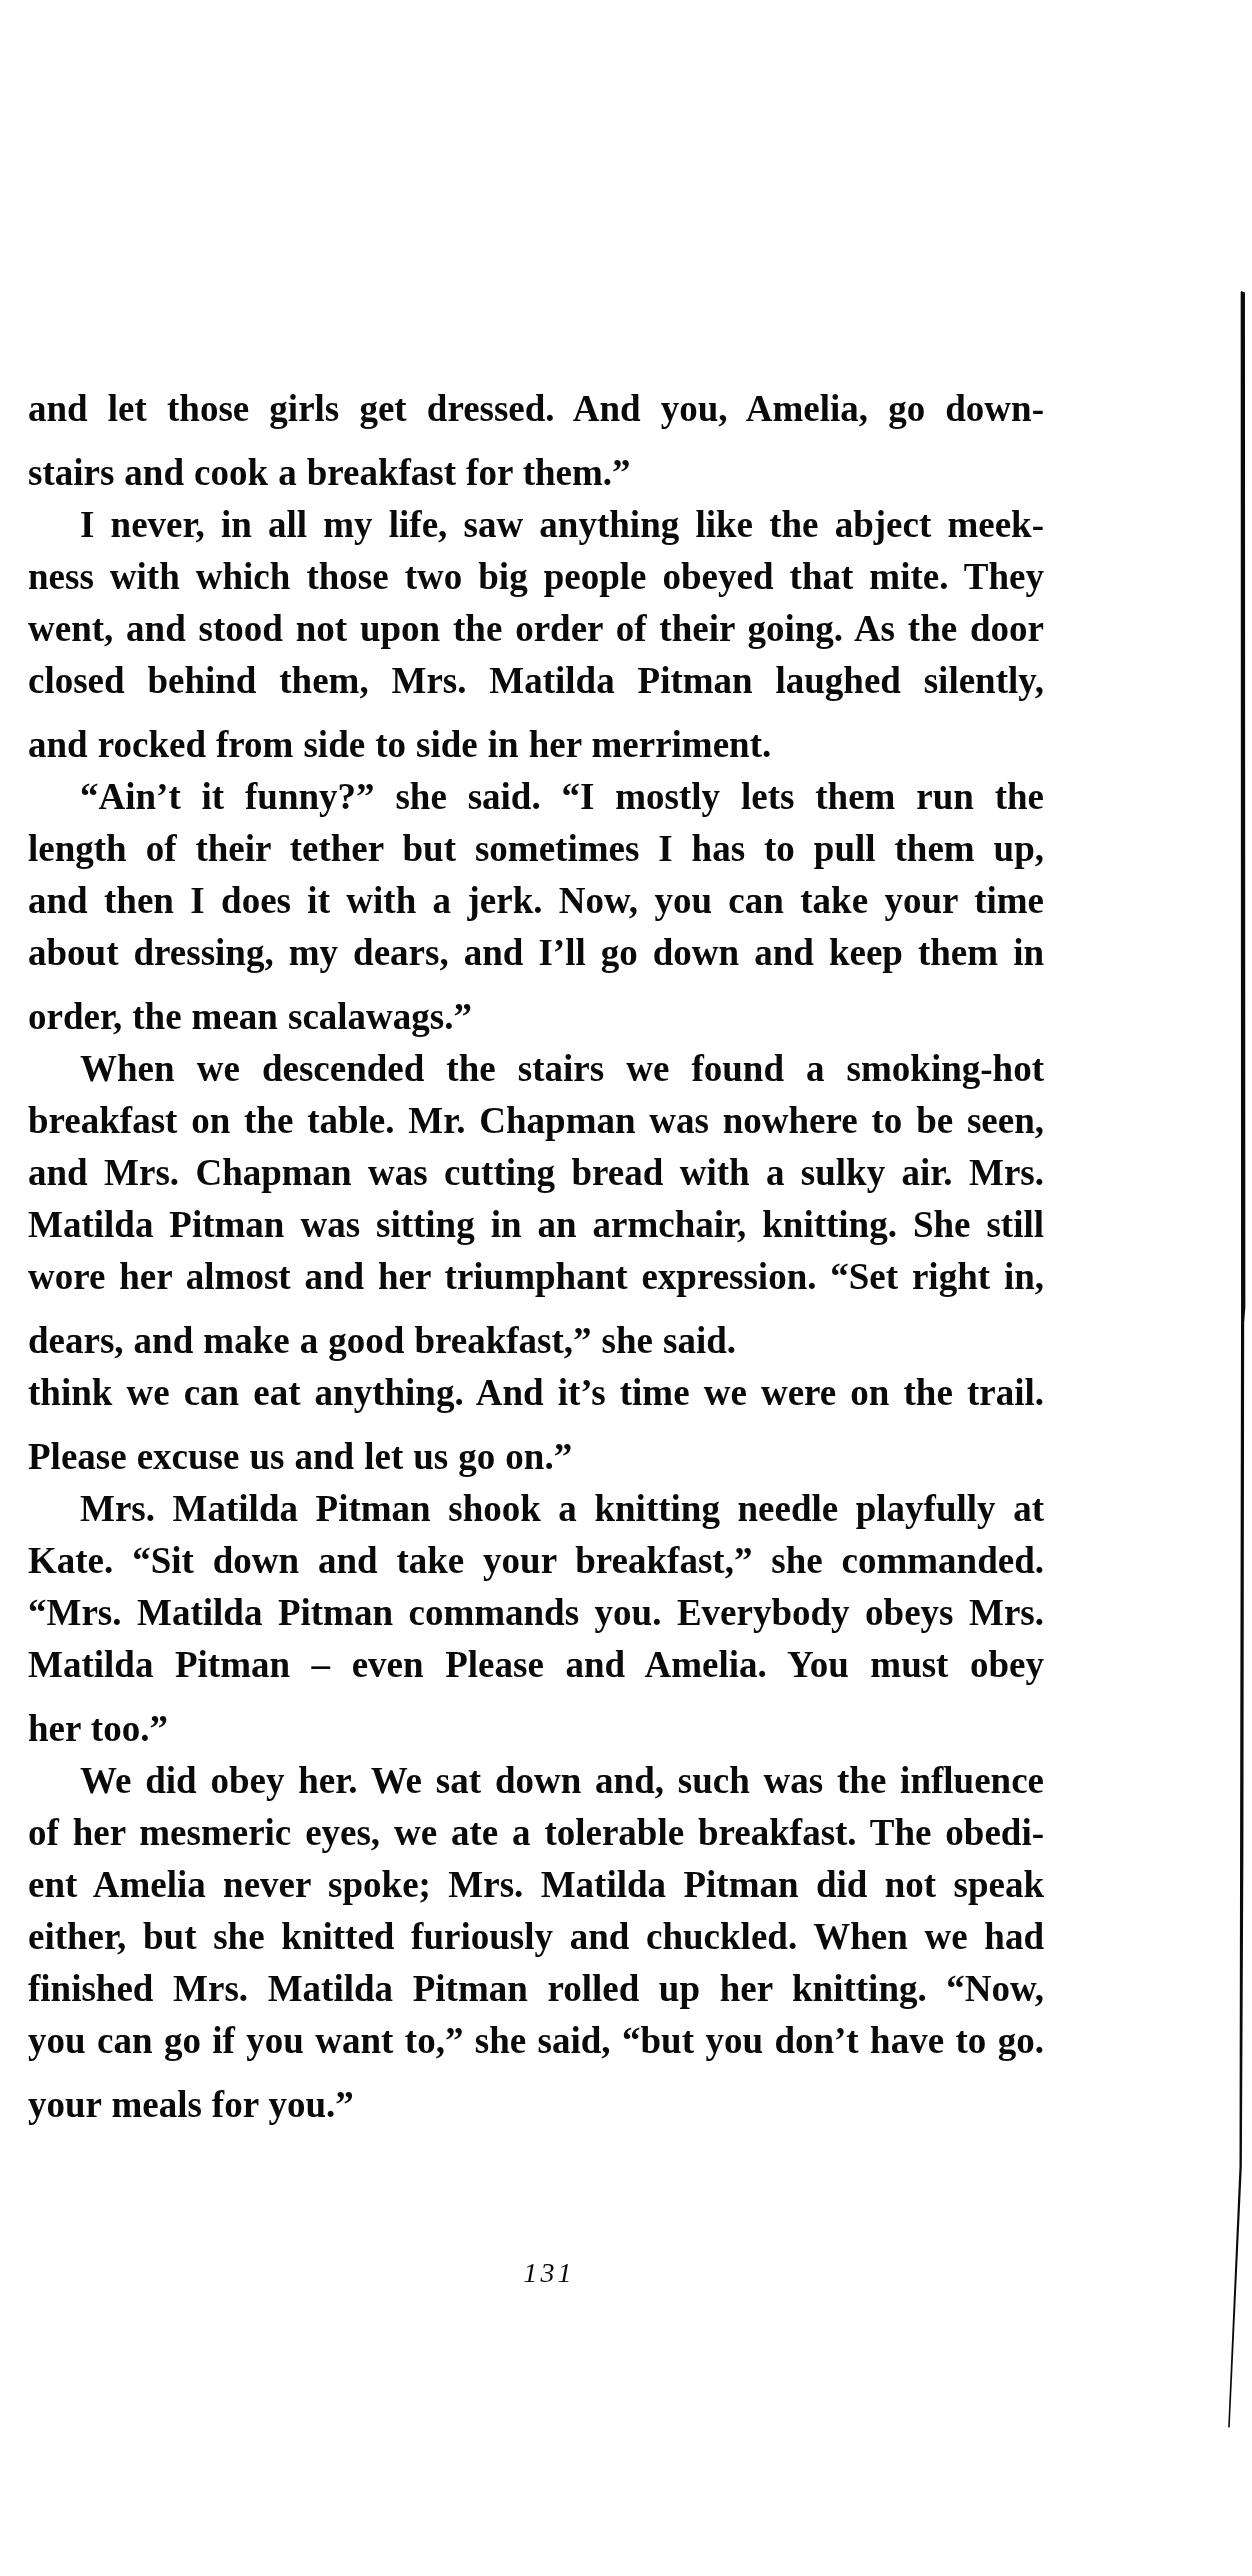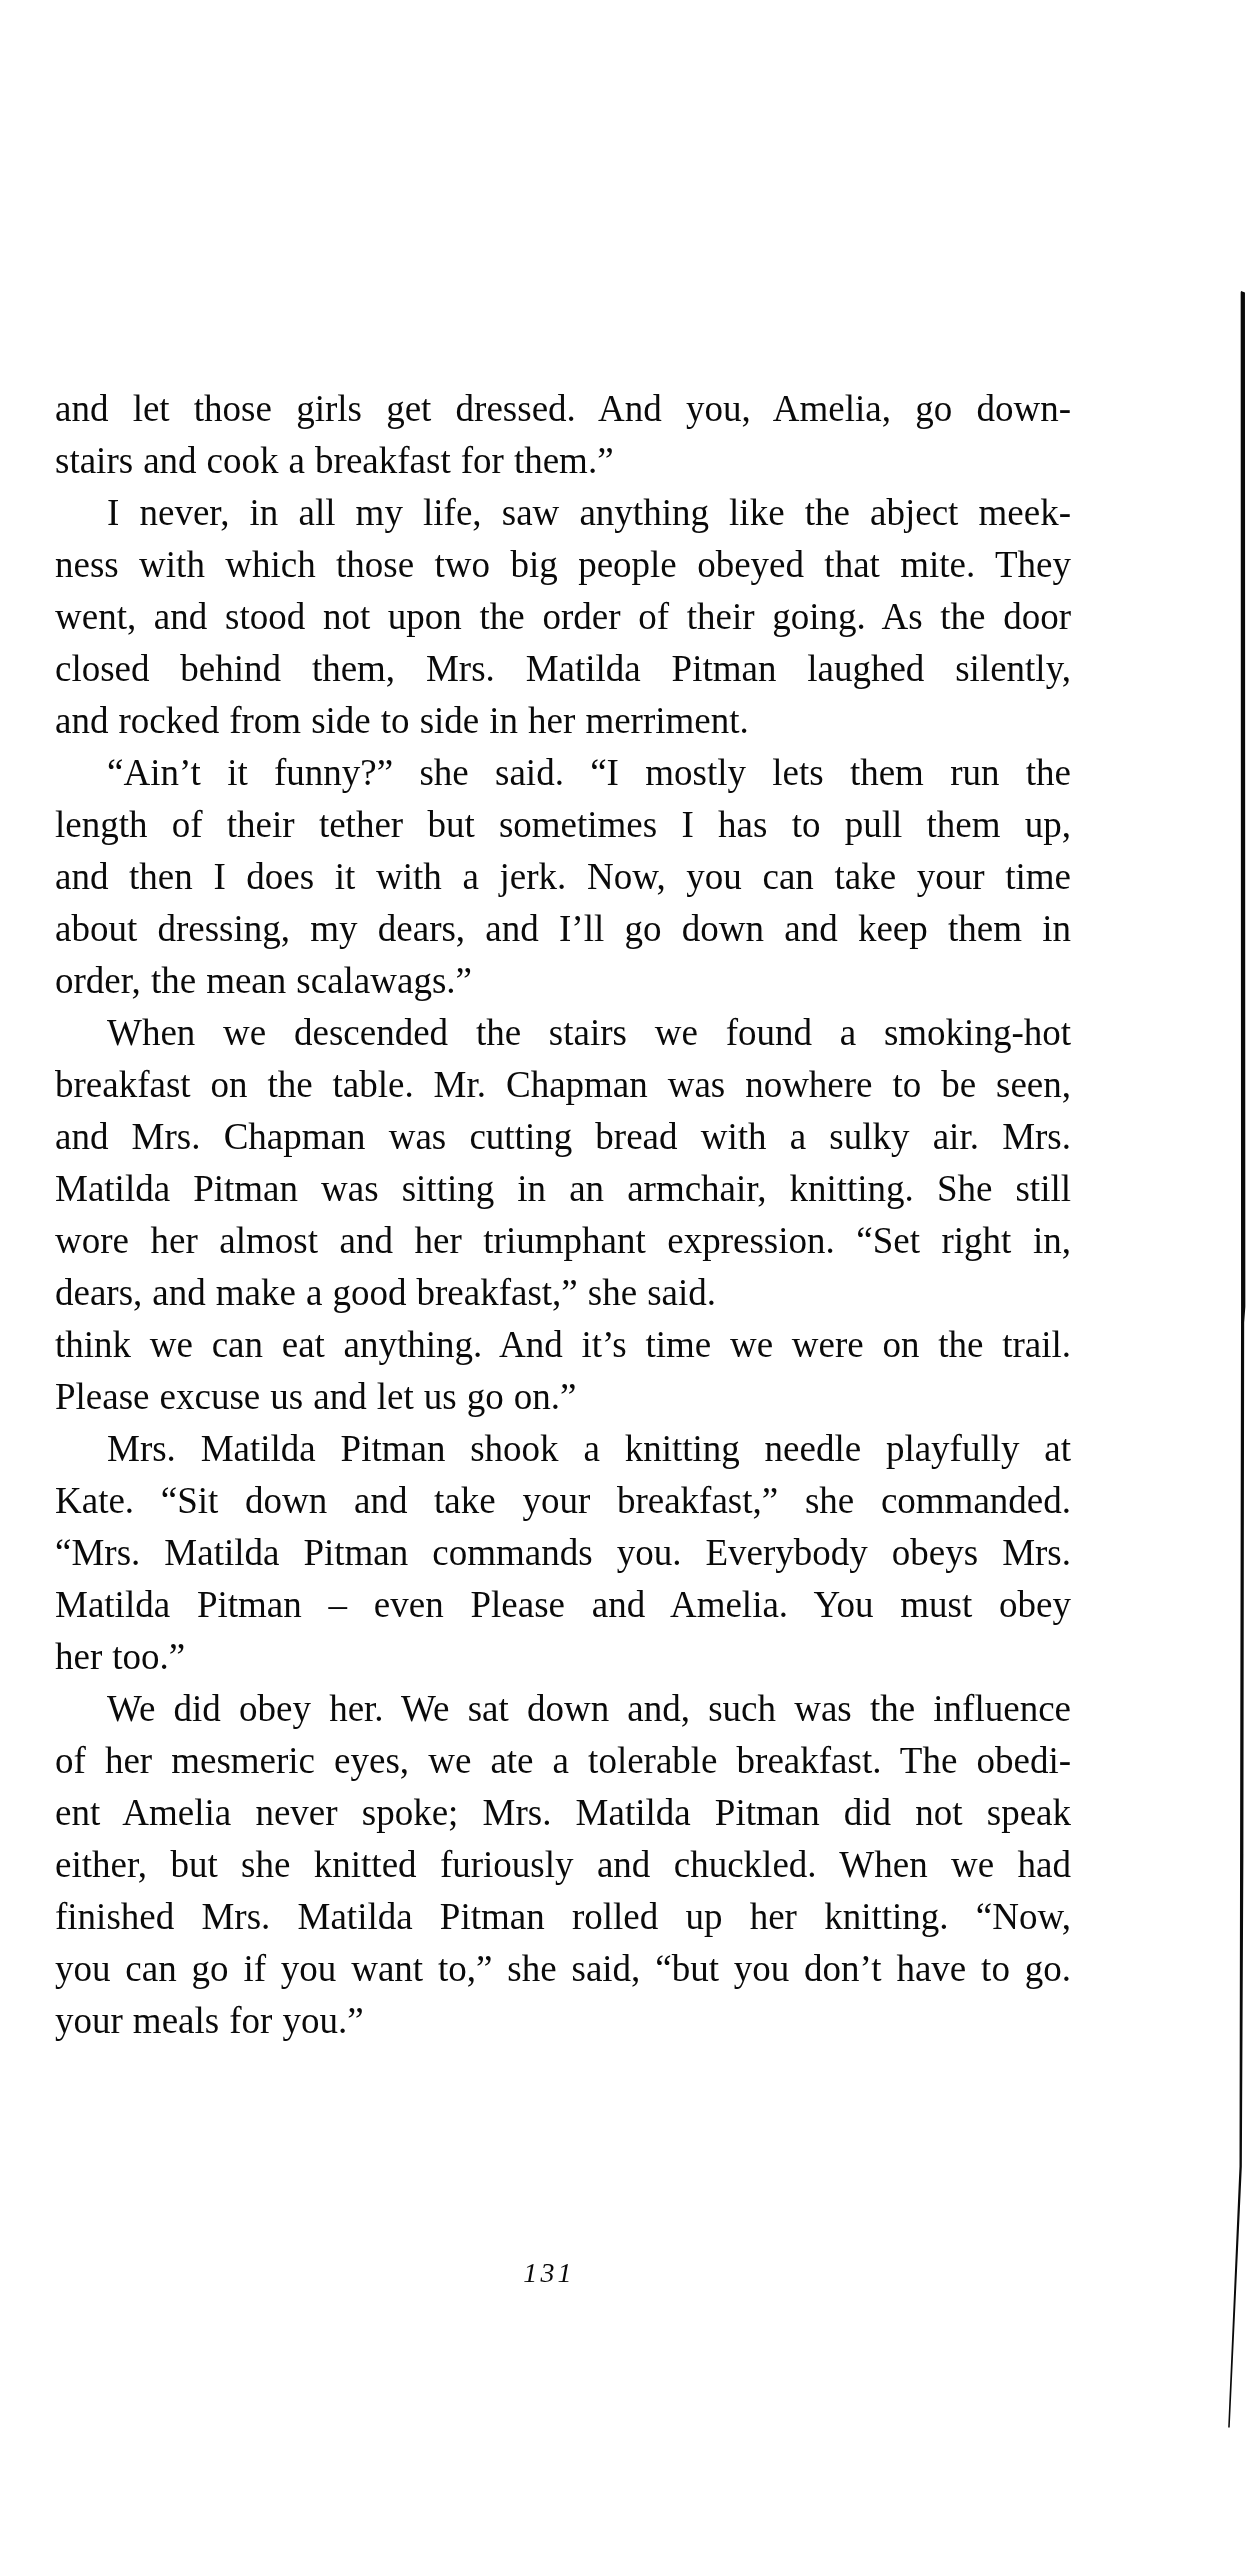--- a/index.html
+++ b/index.html
@@ -10,37 +10,39 @@
     body {
       width: 1252px;
       height: 2576px;
       position: relative;
       overflow: hidden;
       color: #0a0a0a;
       font-family: "Liberation Serif", "DejaVu Serif", serif;
     }
     .page-body {
       position: absolute;
-      left: 55px;
+      left: 28px;
       top: 383px;
       width: 1016px;
+      font-weight: bold;
     }
     .line {
       display: block;
       height: 52px;
       line-height: 52px;
       font-size: 37px;
       white-space: nowrap;
       text-align: justify;
       text-align-last: justify;
       word-spacing: 0.8px;
     }
     .line.last {
       text-align: left;
       text-align-last: left;
+      margin-top: 12px;
     }
     .line.indent {
       padding-left: 52px;
     }
     .page-number {
       position: absolute;
       left: 516px;
       top: 2249px;
       width: 66px;
       text-align: center;

